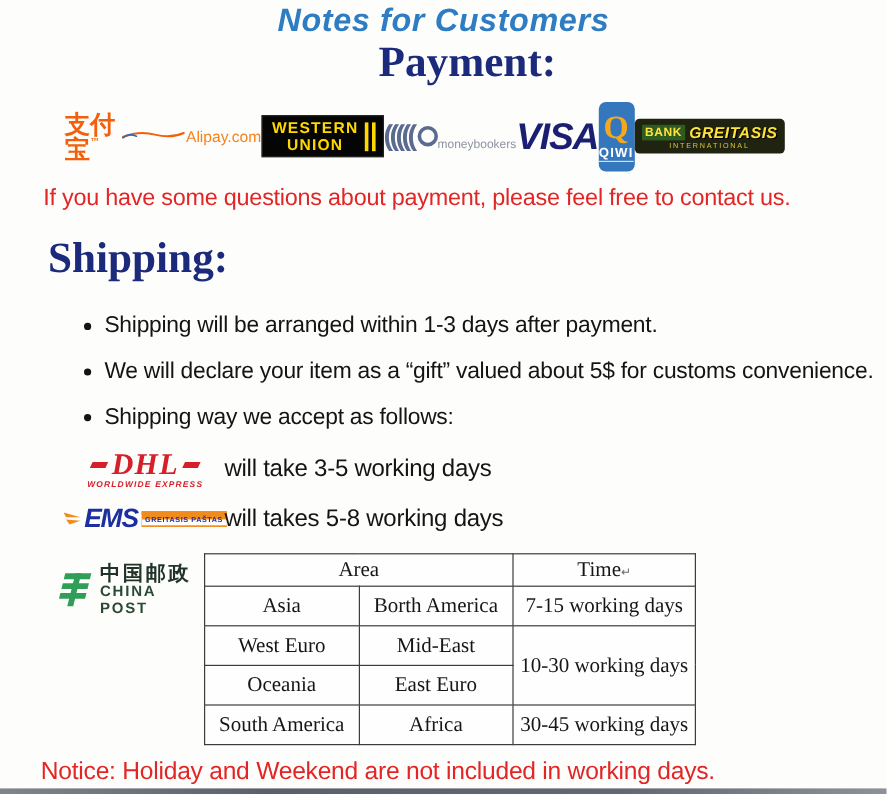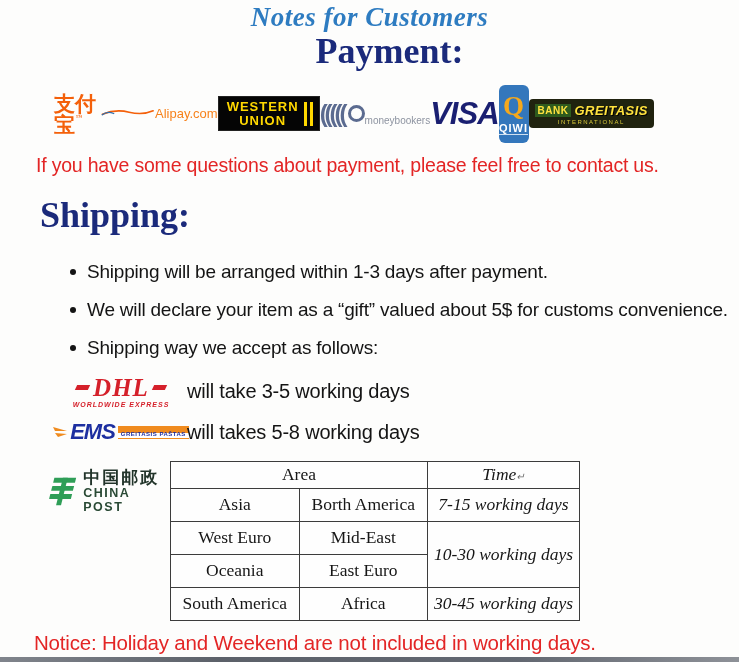--- a/index.html
+++ b/index.html
@@ -4,21 +4,21 @@
 <style>
   * { margin:0; padding:0; box-sizing:border-box; }
   html,body { background:#ffffff; }
   .page {
     position:relative; width:739px; height:662px; overflow:hidden;
     background:#fdfdfc; font-family:"Liberation Sans", sans-serif; color:#151515;
   }
   
   .title {
     margin-top:2px; text-align:center;
-    font-family:Liberation Serif, serif; font-style:italic; font-weight:600;
+    font-family:Liberation Sans, sans-serif; font-style:italic; font-weight:600;
     font-size:27px; color:#2e7cc1; letter-spacing:0.5px;
   }
   
   .heading {
     font-family:"Liberation Serif", serif; font-weight:bold;
     font-size:36px; color:#1b2a7b; margin-left:40px; line-height:1.05;
   }
   .heading.payment { margin-top:0px;text-align:center; }
   .heading.shipping { margin-top:20px; }
   
@@ -87,21 +87,21 @@
   .post-row { display:flex; align-items:flex-start; margin:17px 0 0 48px; }
   .chinapost { width:122px; display:flex; align-items:center; margin-top:8px; }
   .cp-text { margin-left:5px; }
   .cp-cn { font-size:17px; font-weight:800; color:#22342a; letter-spacing:2px; line-height:1.1; }
   .cp-en { font-size:12.5px; font-weight:800; color:#2a4a35; letter-spacing:1.5px; line-height:1.1; }
   table.ship-table { border-collapse:collapse; table-layout:fixed; width:410px; background:#fefefe;
     font-family:"Liberation Serif", serif; font-size:17.5px; color:#161616; }
   .ship-table th, .ship-table td { border:1.6px solid #3c3c3c; text-align:center; font-weight:normal; padding:0; }
   .ship-table th { height:27px; }
   .ship-table td { height:33px; }
-  .col-a { width:136px; } .col-b { width:122px; } .col-t { width:152px;font-style:italic; }
+  .col-a { width:136px; } .col-b { width:122px; } .col-t { width:152px; }
   .time-mark { font-size:10px; color:#6a6a6a; vertical-align:baseline; }
   
   .bottom-edge { position:absolute; left:0; right:0; bottom:0; height:5px;
     background:linear-gradient(90deg,#6a6f78, #3f454f 30%, #474d58 70%, #7a7e86); opacity:0.85; }
 </style>
 </head>
 <body>
 
 <div class="page">
 

